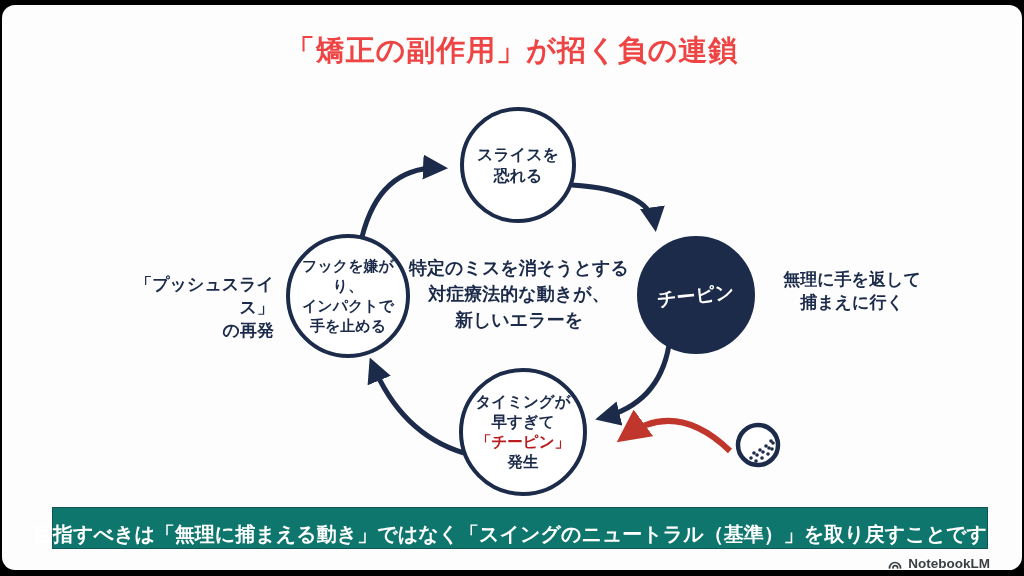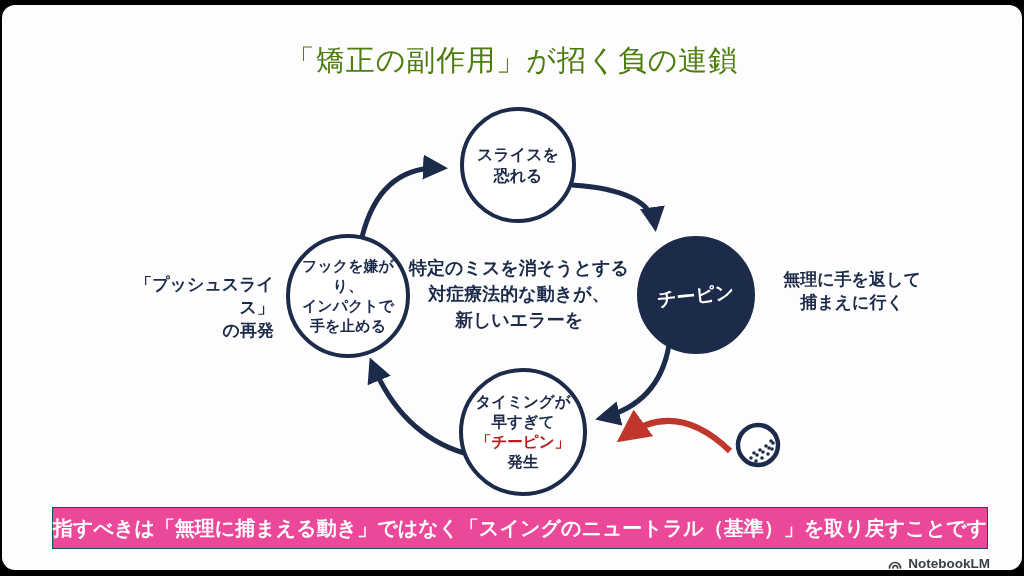--- a/index.html
+++ b/index.html
@@ -1,41 +1,41 @@
 <!DOCTYPE html>
 <html><head>
 <meta charset="utf-8">
 <style>
   * { margin:0; padding:0; box-sizing:border-box; }
   html,body { width:1024px; height:576px; background:#000; overflow:hidden;
               font-family:"Liberation Sans","DejaVu Sans",sans-serif; }
   .stage { position:relative; width:1024px; height:576px; background:#000; }
   .canvas { position:absolute; left:2px; top:5px; width:1020px; height:565px;
             background:#fdfdfd; border-radius:13px; }
-  .title { position:absolute; left:0; top:36px; width:100%; text-align:center;
-           font-size:29px; font-weight:normal; color:#4d7c0f; letter-spacing:1px; }
+  .title { position:absolute; left:0; top:26px; width:100%; text-align:center;
+           font-size:29px; font-weight:bold; color:#ef4444; letter-spacing:1px; }
   .node { position:absolute; border-radius:50%; background:#fff;
           border:4.5px solid #1c2b4a; display:flex; align-items:center;
           justify-content:center; text-align:center; }
   .node .txt { font-size:16px; font-weight:bold; color:#1c2b4a; line-height:21px; }
   .node.dark { background:#1c2b4a; }
   .node.dark .txt { color:#fff; font-size:19px; transform:rotate(-6deg); }
   .red-line { color:#b91c1c; }
   .center-note { position:absolute; left:387px; top:250px; width:260px;
                  text-align:center; font-size:18px; font-weight:bold;
                  color:#1c2b4a; line-height:26px; }
   .side-label { position:absolute; font-size:17px; font-weight:bold;
                 color:#1c2b4a; line-height:23px; }
   .side-label.left { left:100px; top:268px; width:172px; text-align:right; }
   .side-label.right { left:760px; top:263px; width:180px; text-align:center; }
   .overlay { position:absolute; left:0; top:0; width:1024px; height:576px;
              pointer-events:none; }
   .banner { position:absolute; left:50px; top:502px; width:936px; height:42px;
-            background:#ec4899; border:1px solid #12545c; display:flex;
-            align-items:center; justify-content:center; }
+            background:#0f766e; border:1px solid #12545c; display:flex;
+            align-items:flex-end; justify-content:center; }
   .banner .txt { color:#ffffff; font-size:20px; font-weight:bold;
                  white-space:nowrap; }
   .footer { position:absolute; right:32px; top:551px; display:flex;
             align-items:center; gap:5px; }
   .footer .brand { font-size:13.5px; font-weight:bold; color:#3a3f43; }
 </style>
 </head>
 <body>
 
 <div class="stage">

